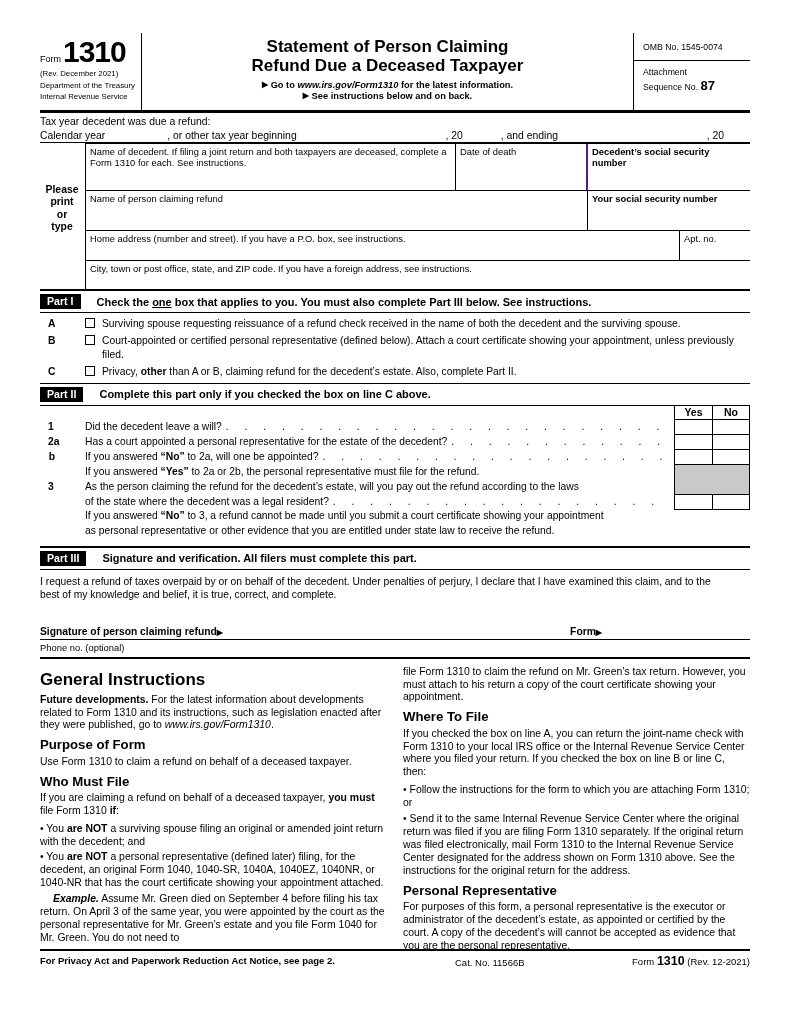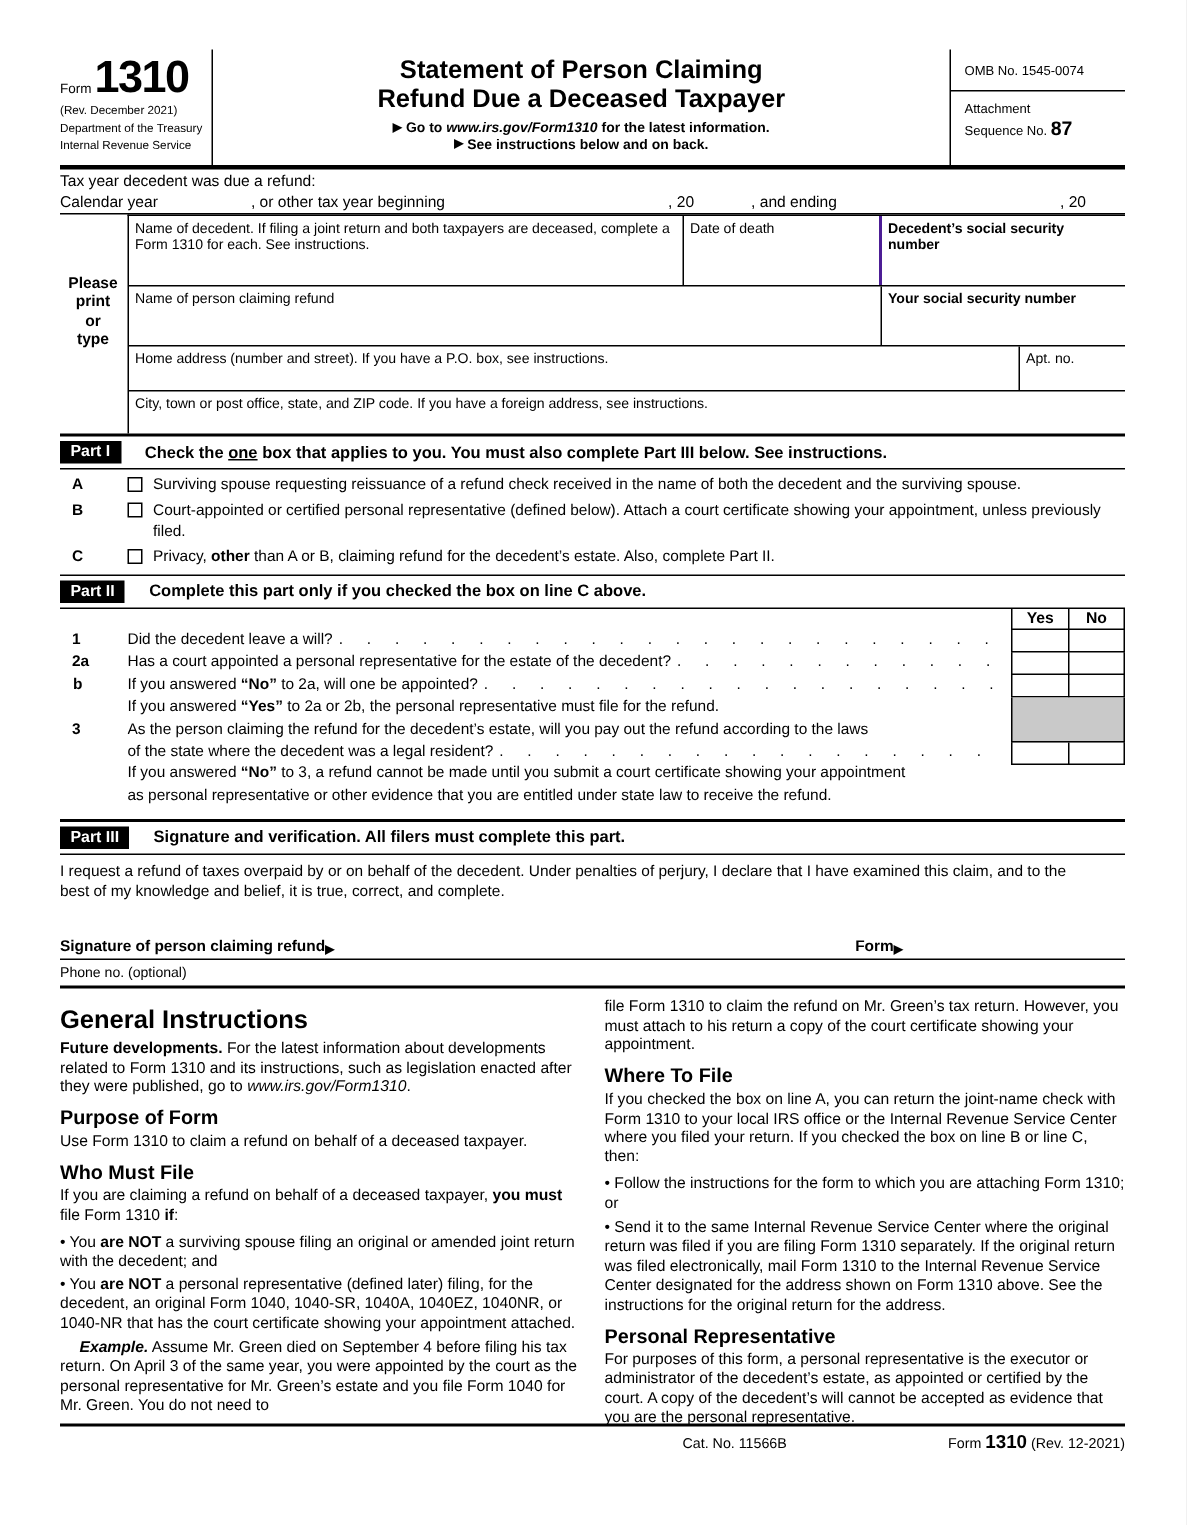--- a/index.html
+++ b/index.html
@@ -319,18 +319,19 @@
           <p><span class="">If you checked the box on line A, you can return the joint-name check with Form 1310 to your local IRS office or the Internal Revenue Service Center where you filed your return. If you checked the box on line B or line C, then:</span></p>
           <p class="bullet"><span class="">• Follow the instructions for the form to which you are attaching Form 1310; or</span></p>
           <p class="bullet"><span class="">• Send it to the same Internal Revenue Service Center where the original return was filed if you are filing Form 1310 separately. If the original return was filed electronically, mail Form 1310 to the Internal Revenue Service Center designated for the address shown on Form 1310 above. See the instructions for the original return for the address.</span></p>
           <h2>Personal Representative</h2>
           <p><span class="">For purposes of this form, a personal representative is the executor or administrator of the decedent’s estate, as appointed or certified by the court. A copy of the decedent’s will cannot be accepted as evidence that you are the personal representative.</span></p>
         </div>
     </div>
   </div>
 
   <div class="footer">
+    <span class="fpriv">For Privacy Act and Paperwork Reduction Act Notice, see page 2.</span>
     <span class="fcat">Cat. No. 11566B</span>
     <span class="fform">
       <span>Form </span><span class="fform-num">1310</span><span> (Rev. 12-2021)</span>
     </span>
   </div>
 </div>
 
 </body></html>

